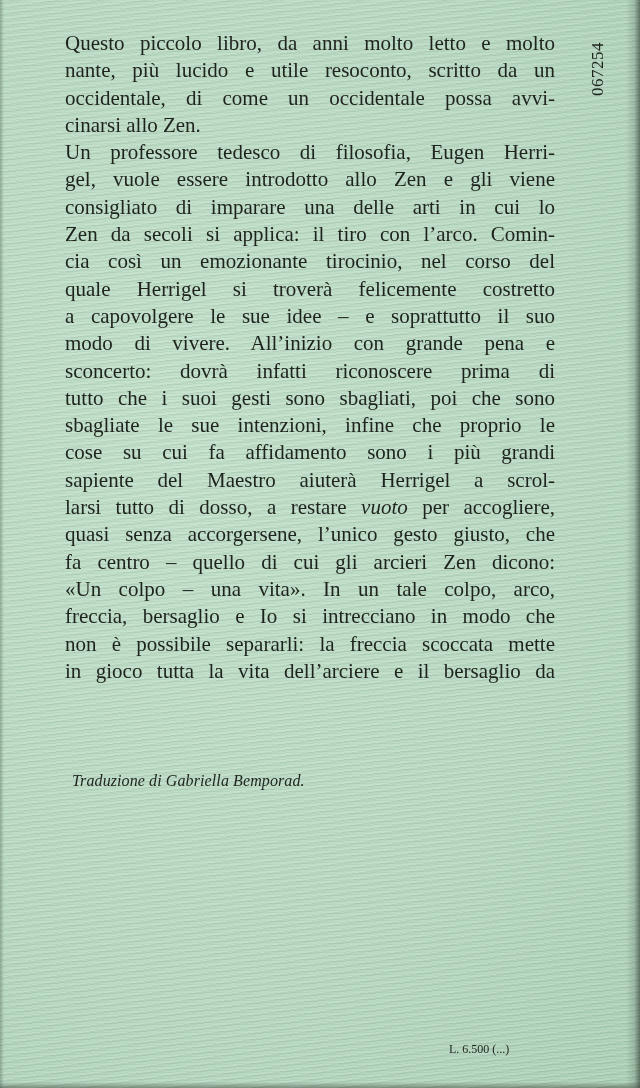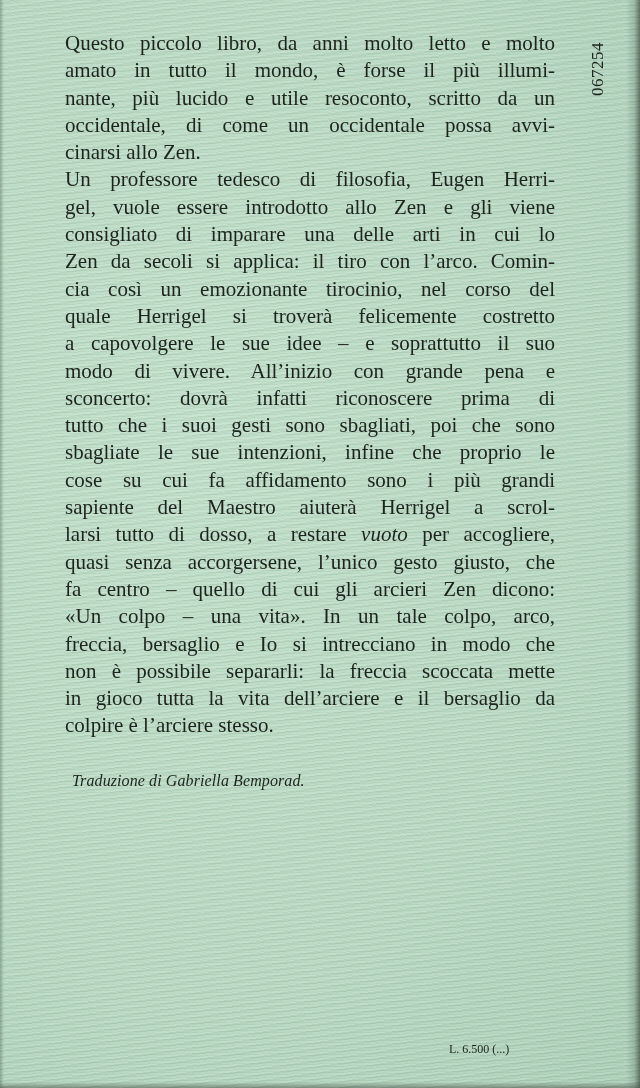--- a/index.html
+++ b/index.html
@@ -114,21 +114,20 @@
 <div class="cover">
   <div class="edge-left"></div>
   <div class="edge-right"></div>
   <div class="edge-bottom"></div>
 
   <div class="serial">067254</div>
 
   <div class="blurb">
     <p>
       <span class="line">Questo piccolo libro, da anni molto letto e molto</span>
-      <span class="line">amato in tutto il mondo, è forse il più illumi-</span>
       <span class="line">nante, più lucido e utile resoconto, scritto da un</span>
       <span class="line">occidentale, di come un occidentale possa avvi-</span>
       <span class="line last">cinarsi allo Zen.</span>
     </p>
     <p>
       <span class="line">Un professore tedesco di filosofia, Eugen Herri-</span>
       <span class="line">gel, vuole essere introdotto allo Zen e gli viene</span>
       <span class="line">consigliato di imparare una delle arti in cui lo</span>
       <span class="line">Zen da secoli si applica: il tiro con l’arco. Comin-</span>
       <span class="line">cia così un emozionante tirocinio, nel corso del</span>
@@ -140,20 +139,19 @@
       <span class="line">sbagliate le sue intenzioni, infine che proprio le</span>
       <span class="line">cose su cui fa affidamento sono i più grandi</span>
       <span class="line">sapiente del Maestro aiuterà Herrigel a scrol-</span>
       <span class="line"><span>larsi tutto di dosso, a restare </span><em>vuoto</em><span> per accogliere,</span></span>
       <span class="line">quasi senza accorgersene, l’unico gesto giusto, che</span>
       <span class="line">fa centro – quello di cui gli arcieri Zen dicono:</span>
       <span class="line">«Un colpo – una vita». In un tale colpo, arco,</span>
       <span class="line">freccia, bersaglio e Io si intrecciano in modo che</span>
       <span class="line">non è possibile separarli: la freccia scoccata mette</span>
       <span class="line">in gioco tutta la vita dell’arciere e il bersaglio da</span>
-      <span class="line last">colpire è l’arciere stesso.</span>
     </p>
   </div>
 
   <div class="translator">Traduzione di Gabriella Bemporad.</div>
 
   <div class="price">L. 6.500 (...)</div>
 </div>
 
 </body></html>

